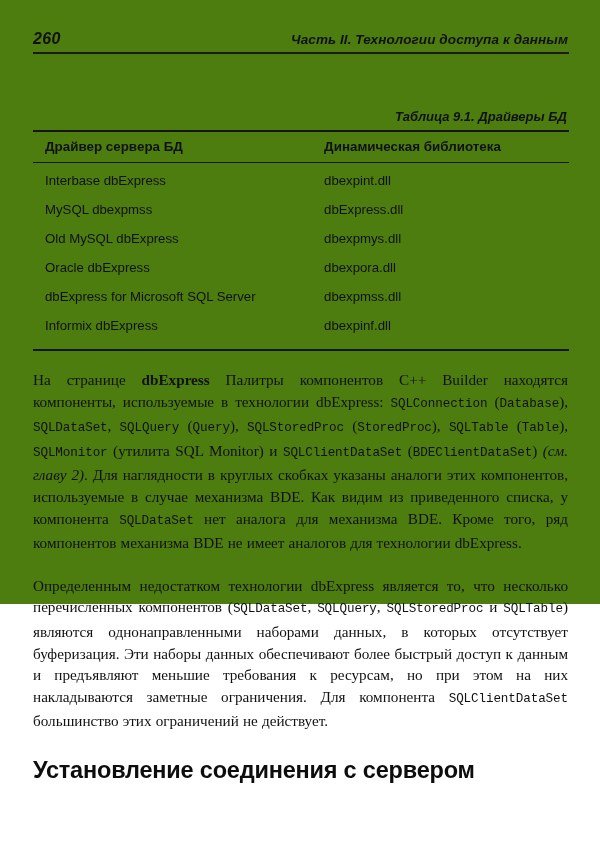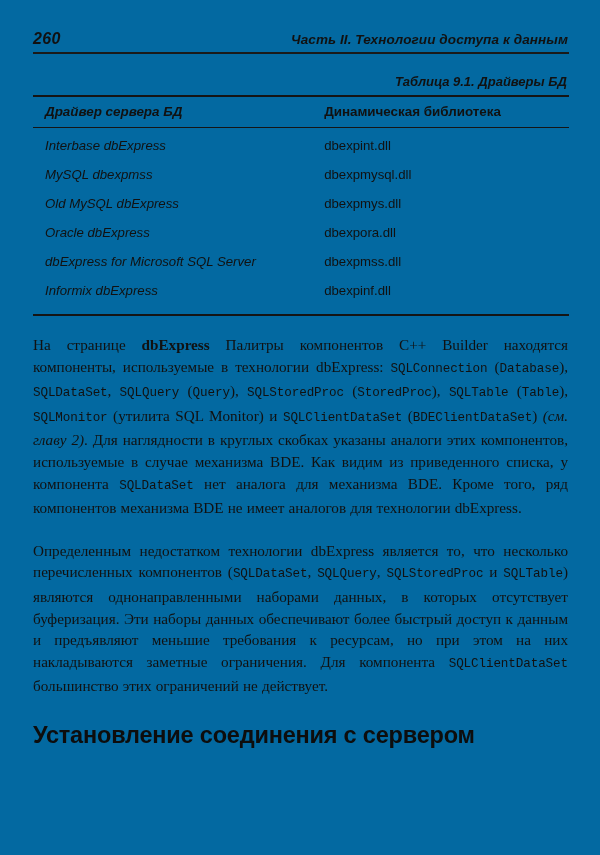--- a/index.html
+++ b/index.html
@@ -14,22 +14,22 @@
     overflow: hidden;
     font-family: "Liberation Serif", serif;
     color: #111111;
     position: relative;
   }
 
   .page {
     position: absolute;
     left: 0; top: 0;
     width: 600px;
-    height: 855px;
-    background: #0369a1;
+    height: 604px;
+    background: #4d7c0f;
   }
 
   
   .header {
     position: absolute;
     left: 33px;
     top: 30px;
     width: 535px;
     display: flex;
     align-items: baseline;
@@ -77,21 +77,21 @@
 
   .b { font-weight: bold; }
   .i { font-style: italic; }
   code, .mono {
     font-family: "Liberation Mono", monospace;
     font-size: 12.6px;
     letter-spacing: -0.1px;
   }
 
   
-  .table-block { margin-top: 2px; }
+  .table-block { margin-top: 37px; }
 
   .table-caption {
     text-align: right;
     font-family: "Liberation Sans", sans-serif;
     font-size: 13px;
     margin-bottom: 6px;
     padding-right: 1px;
   }
   .table-caption .cap-num {
     font-weight: bold;
@@ -119,21 +119,21 @@
   table.drivers td {
     font-size: 13.2px;
     font-weight: normal;
     padding: 7px 0 7px 12px;
     border: none;
     white-space: nowrap;
   }
   table.drivers tbody tr:first-child td { padding-top: 10px; }
   table.drivers tbody tr:last-child td { padding-bottom: 16px; }
   table.drivers tbody { border-bottom: 2.2px solid #151515; }
-  table.drivers th.col-1, table.drivers td.col-1 { width: 278px; font-style: italic; }
+  table.drivers th.col-1, table.drivers td.col-1 { width: 278px; }
   table.drivers th.col-2, table.drivers td.col-2 { width: 258px; }
 
   
   h2.section {
     font-family: "Liberation Sans", sans-serif;
     font-size: 23.5px;
     font-weight: bold;
     margin: 25px 0 14px 0;
     letter-spacing: -0.2px;
     color: #0d0d0d;
@@ -166,21 +166,21 @@
             <th class="col-2">Динамическая библиотека</th>
           </tr>
         </thead>
         <tbody>
           <tr>
             <td class="col-1">Interbase dbExpress</td>
             <td class="col-2">dbexpint.dll</td>
           </tr>
           <tr>
             <td class="col-1">MySQL dbexpmss</td>
-            <td class="col-2">dbexpmysql.dll</td>
+            <td class="col-2">dbExpress.dll</td>
           </tr>
           <tr>
             <td class="col-1">Old MySQL dbExpress</td>
             <td class="col-2">dbexpmys.dll</td>
           </tr>
           <tr>
             <td class="col-1">Oracle dbExpress</td>
             <td class="col-2">dbexpora.dll</td>
           </tr>
           <tr>

